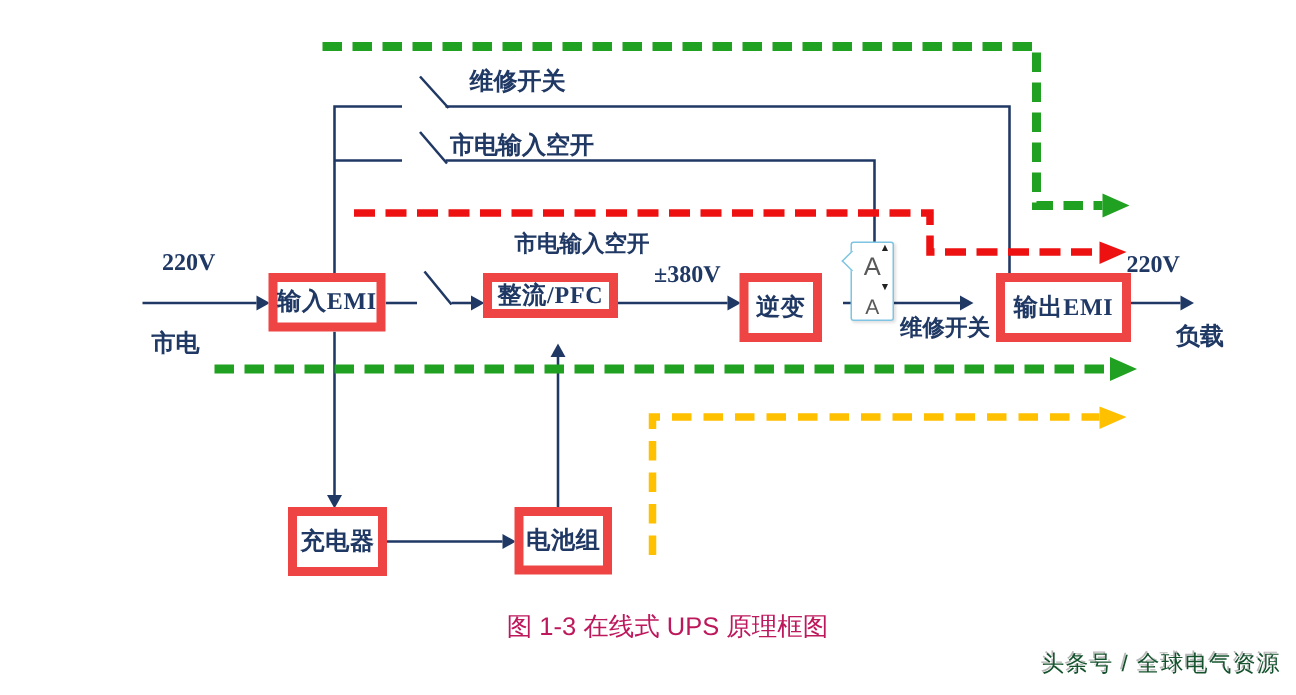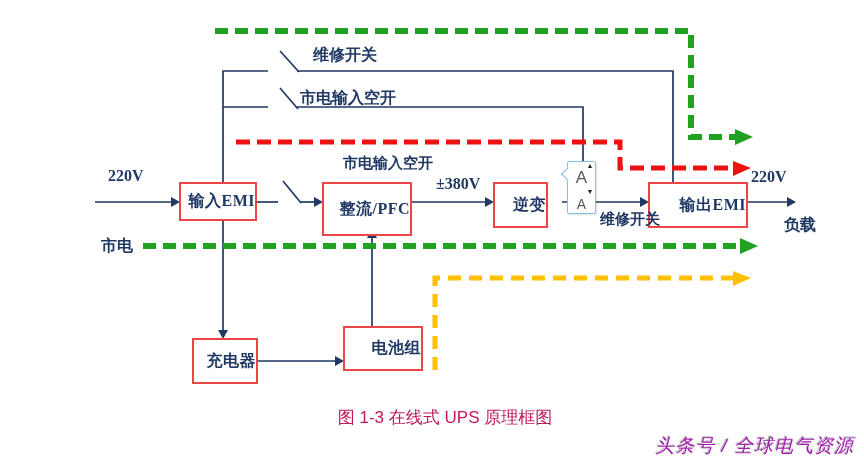--- a/index.html
+++ b/index.html
@@ -2,38 +2,38 @@
 <html><head>
 <meta charset="utf-8">
 <style>
   html,body{margin:0;padding:0;background:#ffffff;}
   #stage{
     position:relative;width:864px;height:463px;background:#ffffff;
     overflow:hidden;font-family:"Liberation Serif","DejaVu Serif",serif;
   }
   #wires{position:absolute;left:0;top:0;}
   .box{
-    position:absolute;background:#ffffff;border:2px solid #ef4444;
-    display:flex;align-items:center;justify-content:flex-end;
+    position:absolute;background:#ffffff;border:6px solid #ef4444;
+    display:flex;align-items:center;justify-content:center;
     color:#1f3864;font-weight:bold;font-size:16px;white-space:nowrap;
     box-sizing:border-box;letter-spacing:0.5px;
   }
   .lbl{
     position:absolute;color:#1f3864;font-weight:bold;font-size:16px;
     white-space:nowrap;line-height:1;
   }
   .lbl.sm{font-size:15px;margin-left:33px;}
   .caption{
     position:absolute;left:260px;top:406px;width:370px;text-align:center;
     color:#be185d;font-size:17px;font-family:"Liberation Sans",sans-serif;
     white-space:nowrap;
   }
   .watermark{
-    position:absolute;right:10px;top:433px;font-size:19px;font-style:italic;
-    color:#a21caf;font-family:"Liberation Sans",sans-serif;white-space:nowrap;
+    position:absolute;right:10px;top:433px;font-size:15px;
+    color:#14532d;font-family:"Liberation Sans",sans-serif;white-space:nowrap;
     text-shadow:1px 1px 0 #ffffff,-1px -1px 0 #b8b8b8;letter-spacing:1px;
   }
   .popup{
     position:absolute;left:567px;top:161px;width:27px;height:51px;
     background:#ffffff;border:1px solid #7fc5e3;border-radius:2px;
     box-shadow:1px 1px 2px rgba(0,0,0,0.12);
     display:flex;flex-direction:column;align-items:center;justify-content:space-around;
     font-family:"Liberation Sans",sans-serif;z-index:5;
   }
   .popup-notch{
@@ -99,38 +99,38 @@
       <polygon points="735,129 735,145 753,137" fill="#21a121"></polygon>
       <polygon points="733,161 733,176 751,168" fill="#ee1111"></polygon>
       <polygon points="740,238 740,254 758,246" fill="#21a121"></polygon>
       <polygon points="733,271 733,286 751,278" fill="#ffc000"></polygon>
     </g>
   </svg>
 
   <div class="box" style="left:179px;top:182px;width:78px;height:39px">
     <span>输入EMI</span>
   </div>
-  <div class="box" style="left:322px;top:182px;width:90px;height:54px">
+  <div class="box" style="left:322px;top:182px;width:90px;height:30px">
     <span>整流/PFC</span>
   </div>
   <div class="box" style="left:493px;top:182px;width:55px;height:46px">
     <span>逆变</span>
   </div>
-  <div class="box" style="left:648px;top:182px;width:100px;height:46px">
+  <div class="box" style="left:664px;top:182px;width:90px;height:46px">
     <span>输出EMI</span>
   </div>
   <div class="box" style="left:192px;top:338px;width:66px;height:46px">
     <span>充电器</span>
   </div>
-  <div class="box" style="left:343px;top:326px;width:80px;height:45px">
+  <div class="box" style="left:343px;top:338px;width:65px;height:45px">
     <span>电池组</span>
   </div>
 
   <div class="lbl" style="left:108px;top:168px">220V</div>
-  <div class="lbl" style="left:101px;top:238px">市电</div>
+  <div class="lbl" style="left:101px;top:222px">市电</div>
   <div class="lbl" style="left:313px;top:47px">维修开关</div>
   <div class="lbl" style="left:300px;top:90px">市电输入空开</div>
   <div class="lbl sm" style="left:310px;top:156px">市电输入空开</div>
   <div class="lbl" style="left:436px;top:176px">±380V</div>
   <div class="lbl sm" style="left:567px;top:212px">维修开关</div>
   <div class="lbl" style="left:751px;top:169px">220V</div>
   <div class="lbl" style="left:784px;top:217px">负载</div>
 
   <div class="popup">
     <div class="popup-notch"></div>

